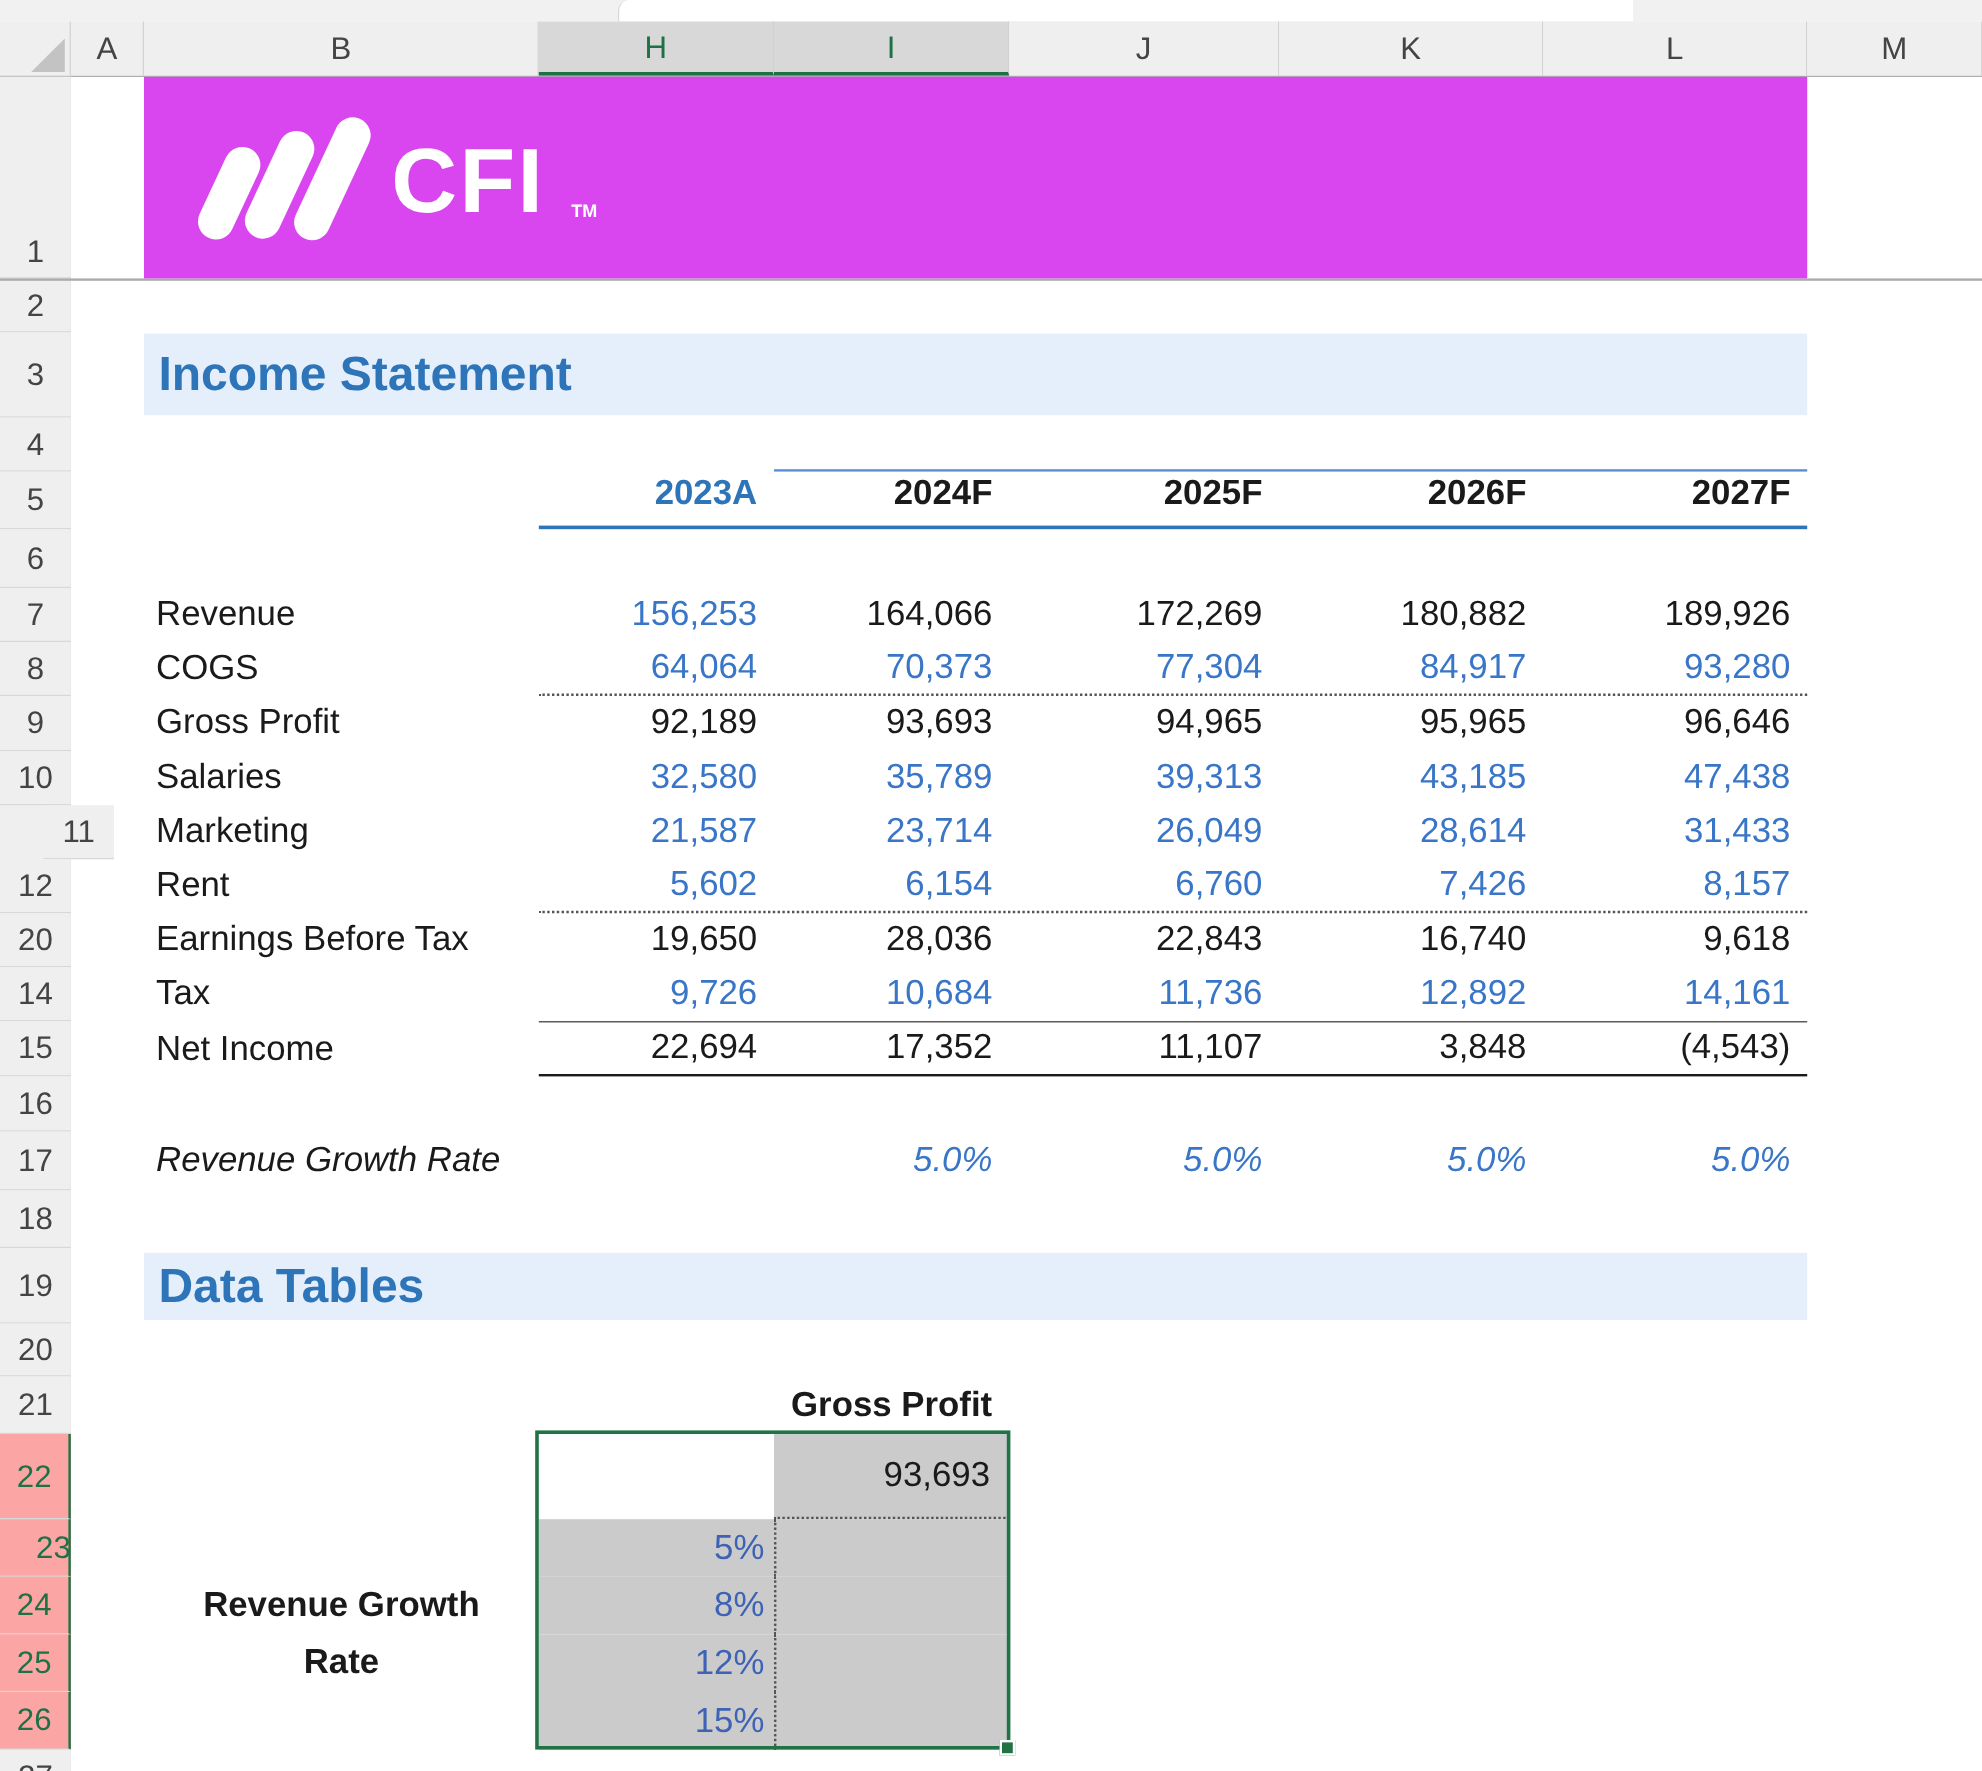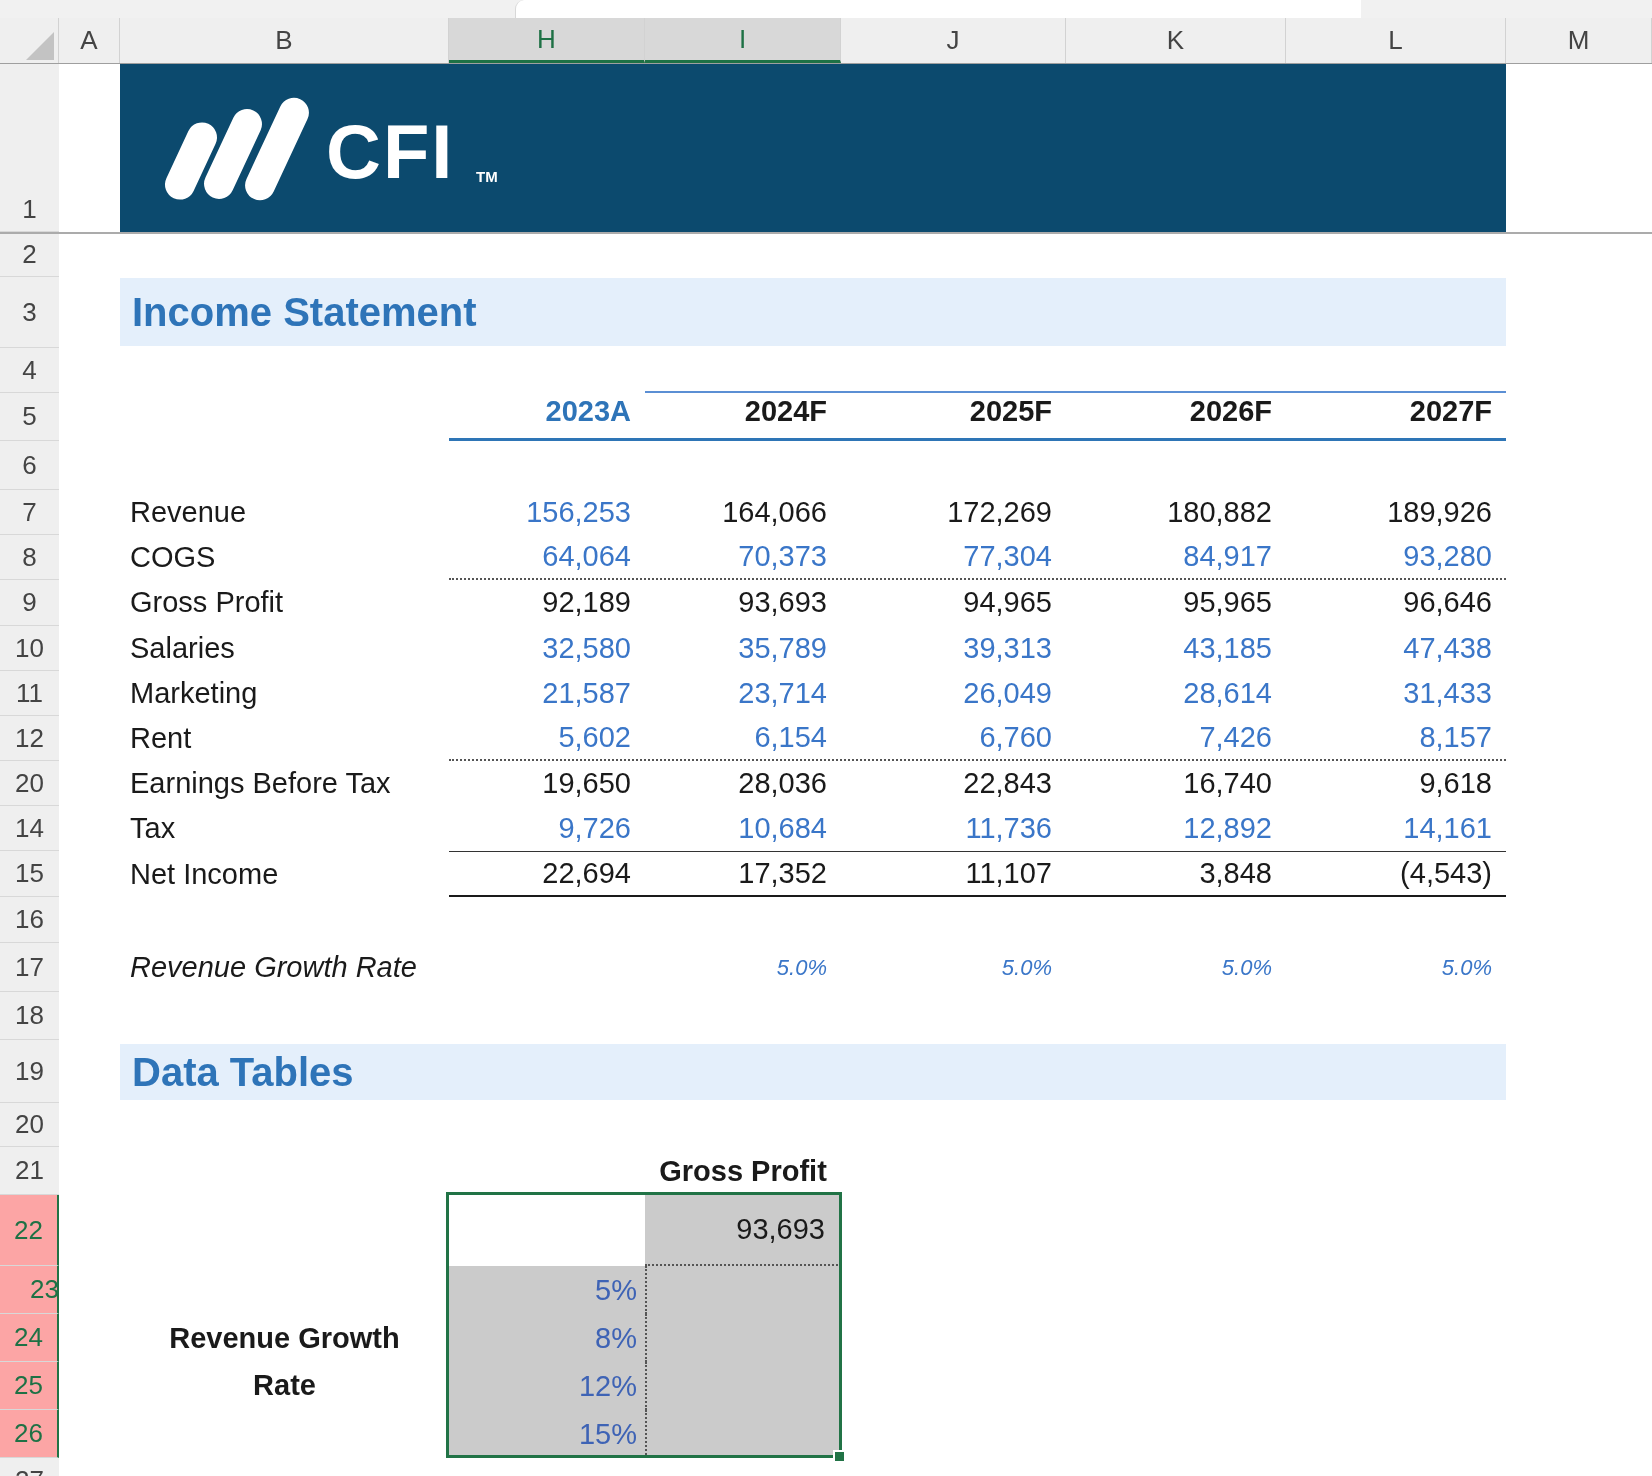--- a/index.html
+++ b/index.html
@@ -20,21 +20,21 @@
      border-left:28px solid transparent;border-bottom:28px solid #C3C3C3;}
   #rowheaders{position:absolute;left:0;top:64px;width:59px;height:1412px;background:#EFEFEF;
      border-right:1px solid #C6C6C6;box-sizing:border-box;}
   .rowhdr{box-sizing:border-box;width:59px;display:flex;align-items:center;justify-content:center;
      font-size:26px;color:#444;border-bottom:1px solid #D8D8D8;background:#EFEFEF;}
   .rowhdr.bottom-align{align-items:flex-end;padding-bottom:6px;}
   .rowhdr.sel{color:#1E7145;background:#fca5a5;border-right:2px solid #217346;}
   #paneline{position:absolute;left:0;top:232px;width:1652px;height:2px;background:#ABABAB;}
 
   
-  #banner{position:absolute;left:120px;top:64px;width:1386px;height:168px;background:#0c4a6e;}
+  #banner{position:absolute;left:120px;top:64px;width:1386px;height:168px;background:#d946ef;}
   #logo{position:absolute;left:24px;top:0;width:420px;height:168px;}
   .lbar{position:absolute;background:#fff;border-radius:20px;transform:rotate(25deg);}
   #lbar1{left:32px;top:56px;width:30px;height:82px;}
   #lbar2{left:74px;top:42px;width:30px;height:96px;}
   #lbar3{left:118px;top:30px;width:30px;height:110px;}
   #logotext{position:absolute;left:182px;top:44px;color:#fff;font-size:76px;font-weight:700;letter-spacing:2px;}
   #logotm{position:absolute;left:332px;top:104px;color:#fff;font-size:15px;font-weight:700;}
 
   
   .band{position:absolute;left:120px;width:1386px;background:#E4EFFB;display:flex;align-items:center;}
@@ -62,21 +62,21 @@
   .v-blue{color:#3A76C8;}
   .v-black{color:#1a1a1a;}
   .bd-dot{border-bottom:2px dotted #555;}
   .bd-solid1{border-bottom:1px solid #333;}
   .bd-solid2{border-bottom:2px solid #1a1a1a;}
 
   #growth-row{position:absolute;left:120px;top:943px;width:1386px;height:49px;}
   #growth-row .label{display:flex;align-items:center;padding-left:10px;box-sizing:border-box;
      font-size:29px;color:#1a1a1a;font-style:italic;}
   #growth-row .vcell{display:flex;align-items:center;justify-content:flex-end;padding-right:14px;
-     box-sizing:border-box;font-size:22px;font-style:italic;color:#3A76C8;}
+     box-sizing:border-box;font-size:29px;font-style:italic;color:#3A76C8;}
 
   
   #gp-header{position:absolute;left:645px;top:1147px;width:196px;height:48px;display:flex;
      align-items:center;justify-content:center;font-size:29px;font-weight:700;color:#1a1a1a;}
   #dtable{position:absolute;left:449px;top:1195px;width:392px;height:263px;
      display:grid;grid-template-columns:196px 196px;grid-template-rows:71px 48px 48px 48px 48px;}
   #dtable .dcell{box-sizing:border-box;background:#CBCBCB;}
   #dtable .dcell.white{background:#FFFFFF;}
   #dtable .out{display:flex;align-items:center;justify-content:flex-end;padding-right:16px;
      font-size:29px;color:#1a1a1a;border-bottom:2px dotted #555;}
@@ -121,21 +121,21 @@
   <div class="rowhdr bottom-align" style="height: 168px;">1</div>
       <div class="rowhdr" style="height: 45px;">2</div>
       <div class="rowhdr" style="height: 71px;">3</div>
       <div class="rowhdr" style="height: 45px;">4</div>
       <div class="rowhdr" style="height: 48px;">5</div>
       <div class="rowhdr" style="height: 49px;">6</div>
       <div class="rowhdr" style="height: 45px;">7</div>
       <div class="rowhdr" style="height: 45px;">8</div>
       <div class="rowhdr" style="height: 46px;">9</div>
       <div class="rowhdr" style="height: 45px;">10</div>
-      <div class="rowhdr" style="height: 45px;">11</div>
+      <div class="rowhdr" style="height: 45px; margin-left: 36px;">11</div>
       <div class="rowhdr" style="height: 45px;">12</div>
       <div class="rowhdr" style="height: 45px;">20</div>
       <div class="rowhdr" style="height: 45px;">14</div>
       <div class="rowhdr" style="height: 46px;">15</div>
       <div class="rowhdr" style="height: 46px;">16</div>
       <div class="rowhdr" style="height: 49px;">17</div>
       <div class="rowhdr" style="height: 48px;">18</div>
       <div class="rowhdr" style="height: 63px;">19</div>
       <div class="rowhdr" style="height: 44px;">20</div>
       <div class="rowhdr" style="height: 48px;">21</div>

